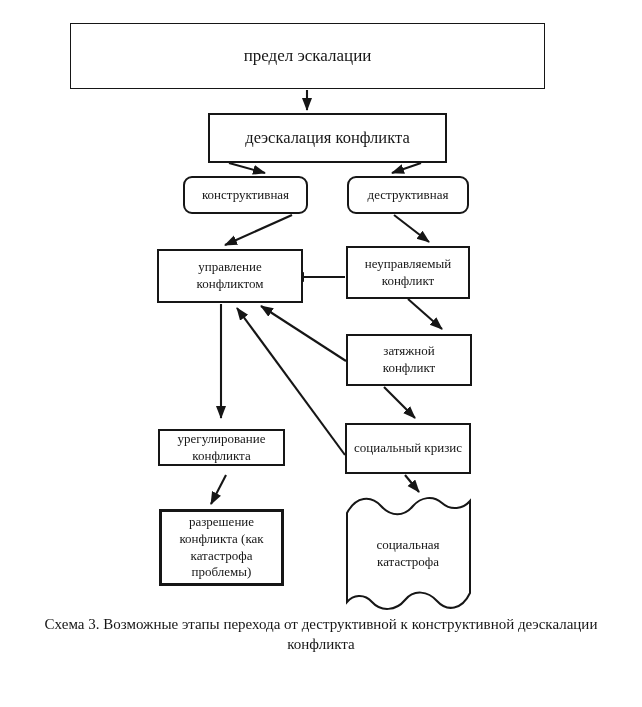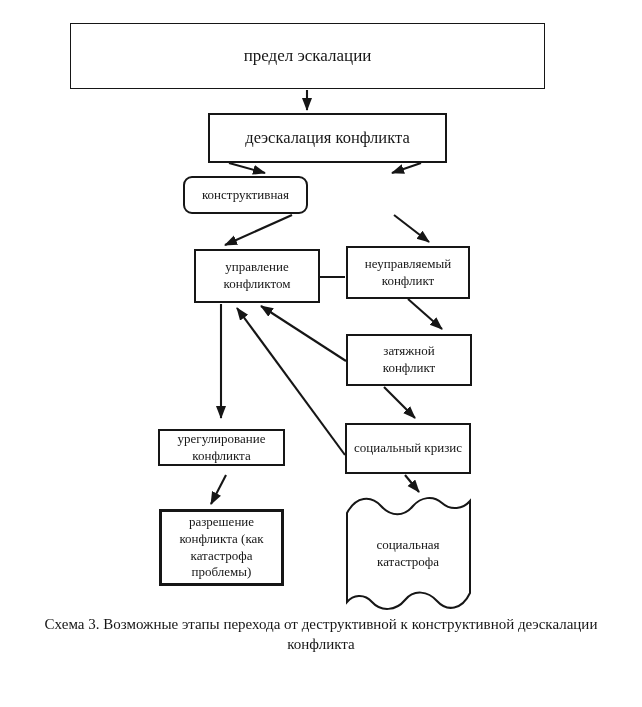--- a/index.html
+++ b/index.html
@@ -40,21 +40,21 @@
     border: 2px solid #161616;
     background: #ffffff;
     font-size: 13px;
     line-height: 1.28;
     padding: 2px 5px;
   }
   .n-limit        { left: 70px;  top: 23px;  width: 475px; height: 66px; border-width: 1.5px; font-size: 17px; }
   .n-deescalation { left: 208px; top: 113px; width: 239px; height: 50px; font-size: 16.5px; }
   .n-constructive { left: 183px; top: 176px; width: 125px; height: 38px; border-radius: 9px; }
   .n-destructive  { left: 347px; top: 176px; width: 122px; height: 38px; border-radius: 9px; }
-  .n-management   { left: 157px; top: 249px; width: 126px; height: 54px; margin-left: 37px; }
+  .n-management   { left: 157px; top: 249px; width: 146px; height: 54px; }
   .n-unmanaged    { left: 346px; top: 246px; width: 124px; height: 53px; }
   .n-protracted   { left: 346px; top: 334px; width: 126px; height: 52px; padding: 2px 24px; }
   .n-settlement   { left: 158px; top: 423px; width: 127px; height: 37px; margin-top: 6px; }
   .n-crisis       { left: 345px; top: 423px; width: 126px; height: 51px; }
   .n-resolution   { left: 159px; top: 509px; width: 125px; height: 77px; border-width: 3px; }
   .n-catastrophe  { left: 352px; top: 518px; width: 112px; height: 72px; border: none; background: transparent; }
   .caption {
     position: absolute;
     left: 0; top: 614px;
     width: 642px;
@@ -111,20 +111,23 @@
   </div>
 
   <div class="node n-deescalation">
     <span>деэскалация конфликта</span>
   </div>
 
   <div class="node n-constructive">
     <span>конструктивная</span>
   </div>
 
+  <div class="node n-destructive">
+    <span>деструктивная</span>
+  </div>
 
   <div class="node n-management">
     <span>управление конфликтом</span>
   </div>
 
   <div class="node n-unmanaged">
     <span>неуправляемый конфликт</span>
   </div>
 
   <div class="node n-protracted">

